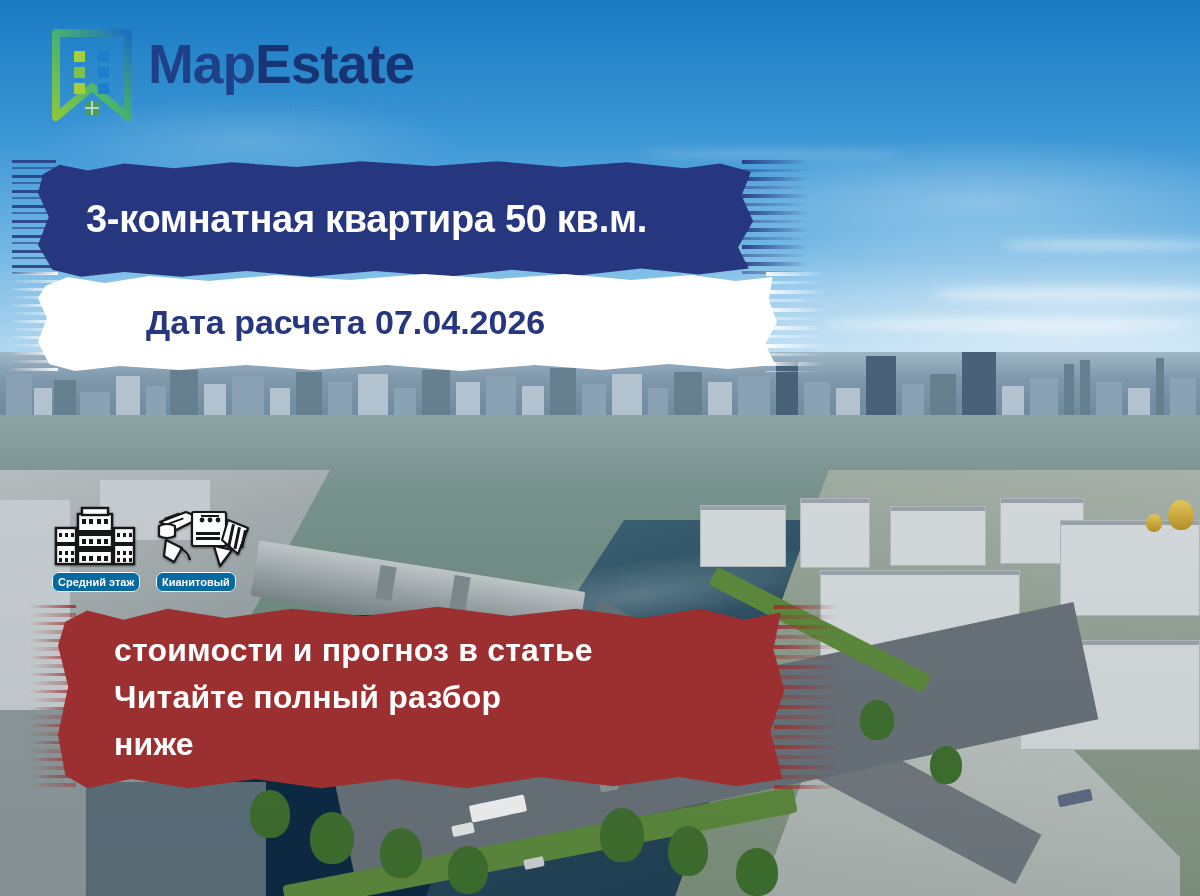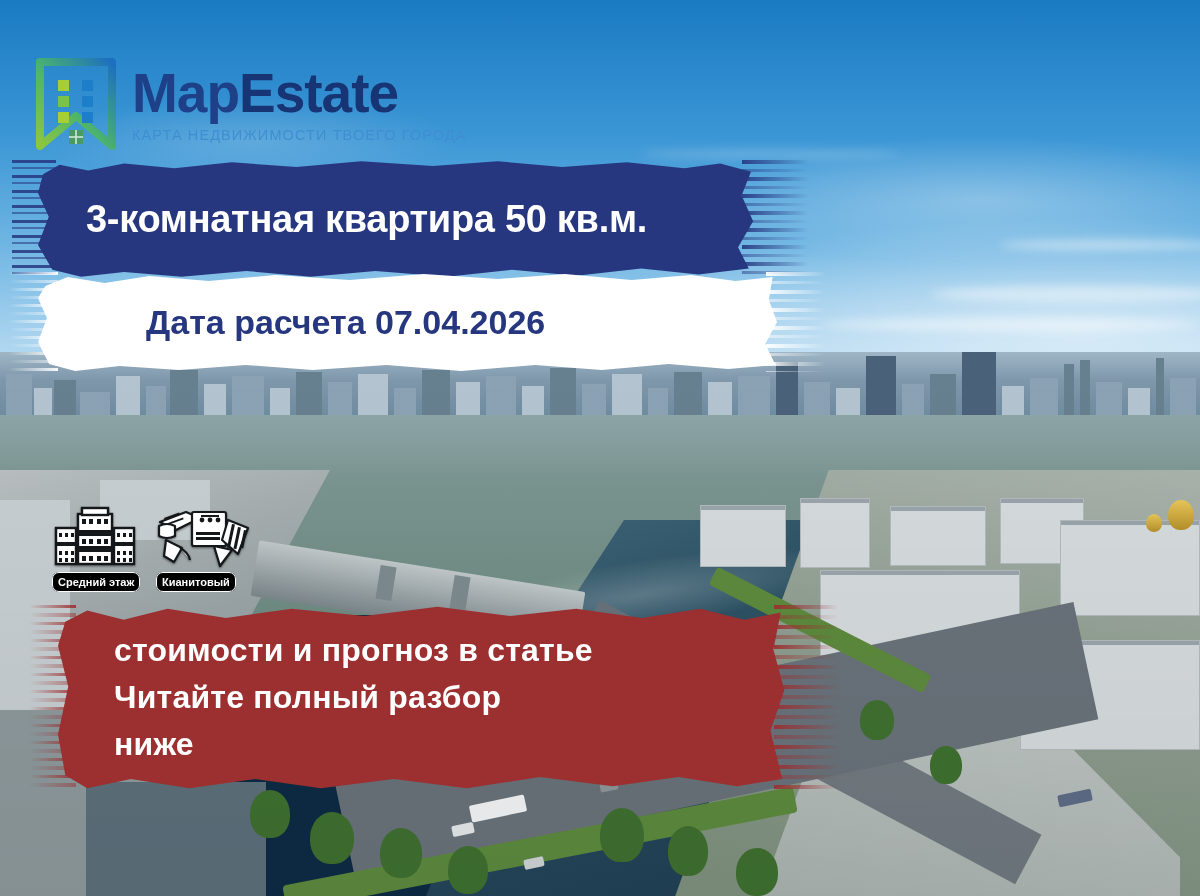--- a/index.html
+++ b/index.html
@@ -115,21 +115,21 @@
   
   .photo-grade{
     position:absolute; inset:0;
     background:linear-gradient(180deg, rgba(10,40,70,.05) 0%, rgba(0,0,0,0) 40%, rgba(0,0,0,.06) 100%);
     pointer-events:none;
   }
 
   
   .header{
     position:absolute; left:0; top:0; width:1200px; height:150px;
-    display:flex; align-items:flex-end; padding-left:34px;
+    display:flex; align-items:center; padding-left:50px;
   }
   .logo-wrap{ display:flex; align-items:center; gap:14px; }
   .logo-mark{ width:84px; height:92px; flex:0 0 auto; }
   .logo-text{ display:flex; flex-direction:column; line-height:1; }
   .logo-title{
     font-size:55px; font-weight:700; letter-spacing:-1px;
     color:#1e4088;
   }
   .logo-title .est{ color:#173474; }
   .logo-sub{
@@ -298,21 +298,21 @@
   .badges{
     position:absolute; left:52px; top:506px; display:flex; gap:8px; z-index:6;
   }
   .badge{ position:relative; width:96px; }
   .badge .glyph{
     display:block; margin:0 auto;
     filter:drop-shadow(0 1px 1px rgba(0,0,0,.5));
   }
   .badge .cap{
     position:relative; margin-top:-6px;
-    background:#000000; color:#ffffff;
+    background:#0369a1; color:#ffffff;
     border:1.6px solid #ffffff; border-radius:7px;
     font-size:11px; font-weight:700; text-align:center;
     padding:3px 5px; white-space:nowrap; line-height:1.1;
   }
 </style>
 </head>
 <body>
 
 <div id="canvas">
 

